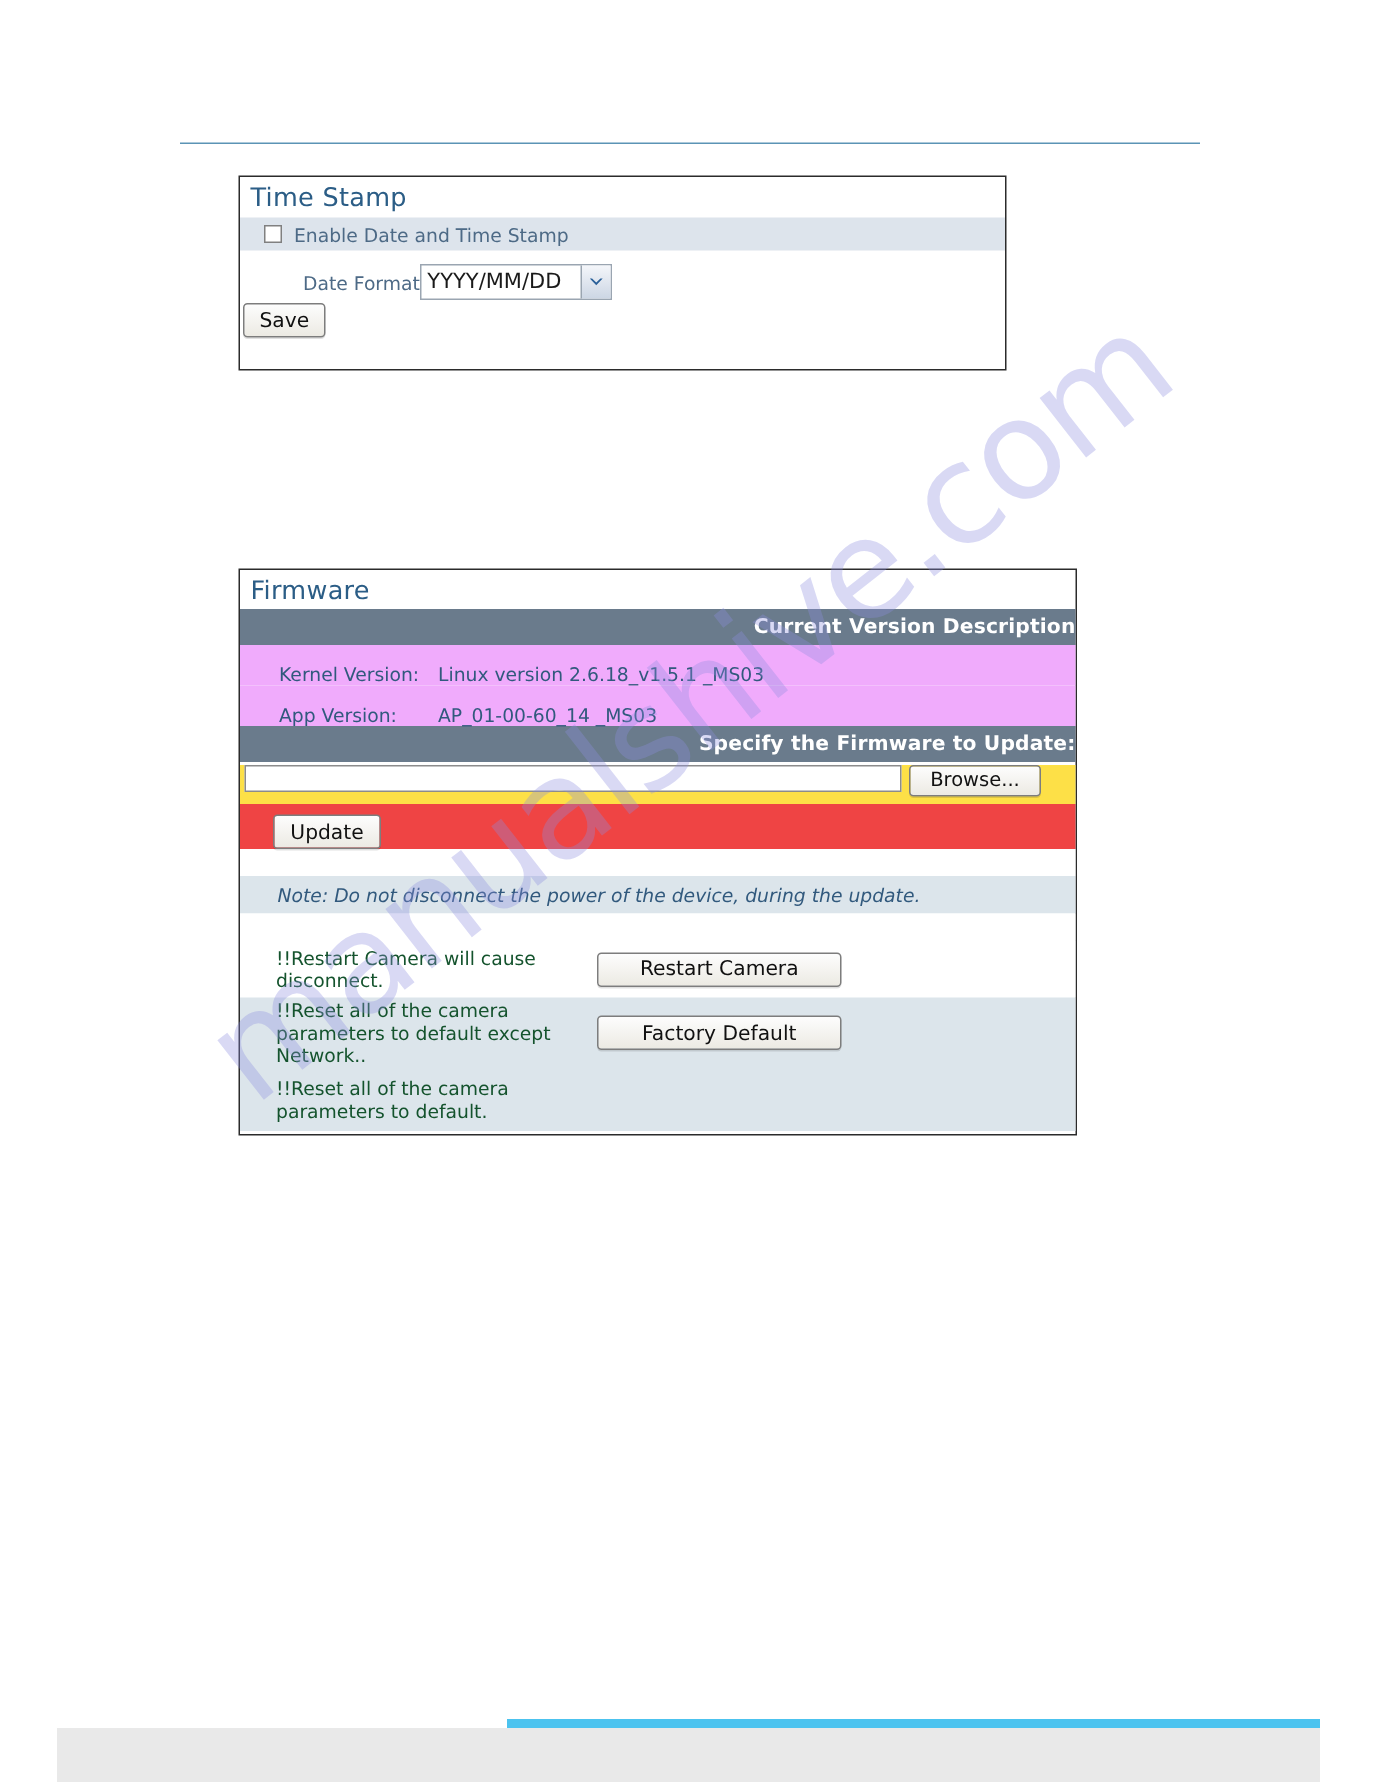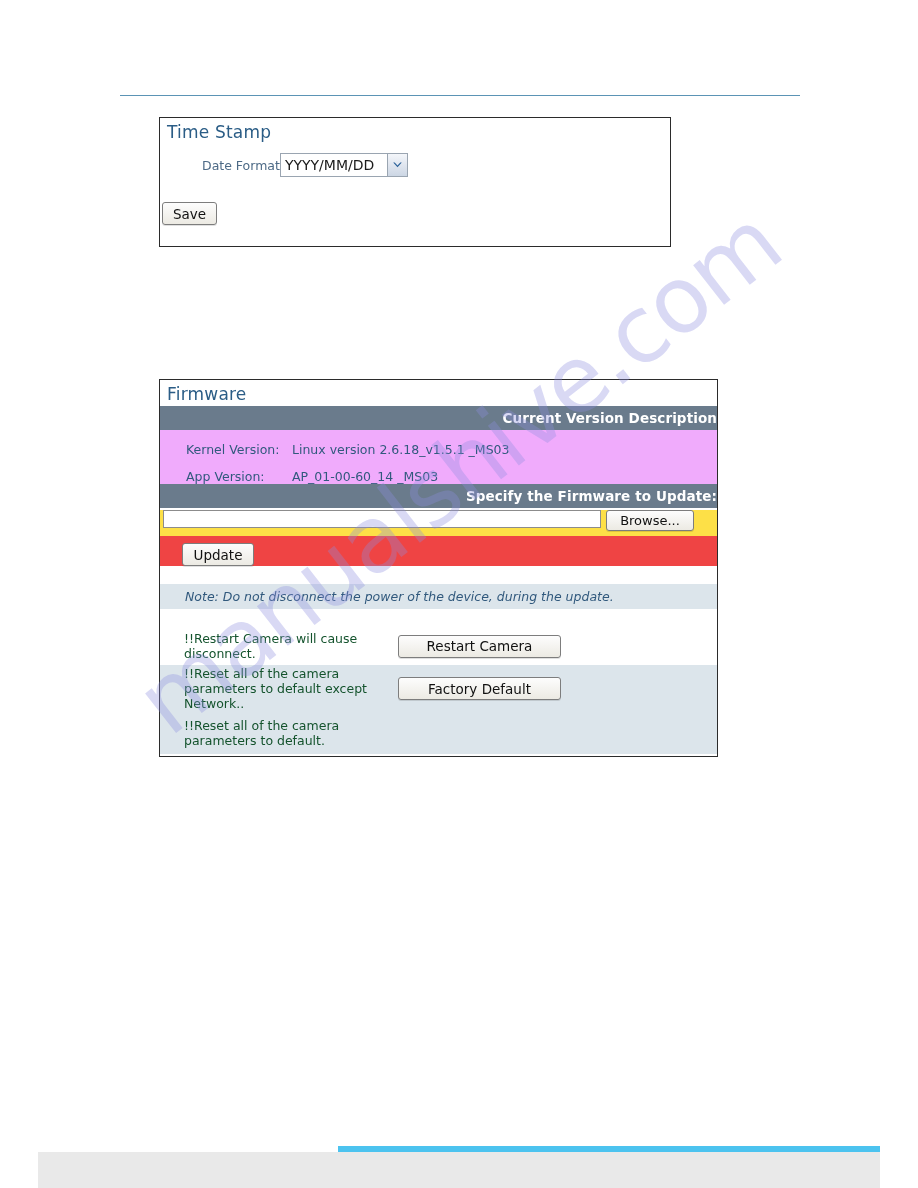--- a/index.html
+++ b/index.html
@@ -294,20 +294,24 @@
   .warn-line { display: block; }
 </style>
 </head>
 <body>
 
 <div class="page-rule"></div>
 
 <div class="panel" id="timestamp-panel">
   <div class="panel-title">Time Stamp</div>
 
+  <div class="ts-check-row">
+    <span class="cbx"></span>
+    <span class="ts-label">Enable Date and Time Stamp</span>
+  </div>
 
   <div class="ts-format-row">
     <span class="ts-format-label">Date Format</span>
     <div class="ts-select">
       <span class="sel-value">YYYY/MM/DD</span>
       <span class="sel-arrow-box">
         <svg width="11" height="8" viewBox="0 0 11 8" aria-hidden="true">
           <path d="M1.2 1.6 L5.5 6.2 L9.8 1.6 L8.3 1.6 L5.5 4.4 L2.7 1.6 Z" fill="#2a6099"></path>
         </svg>
       </span>

